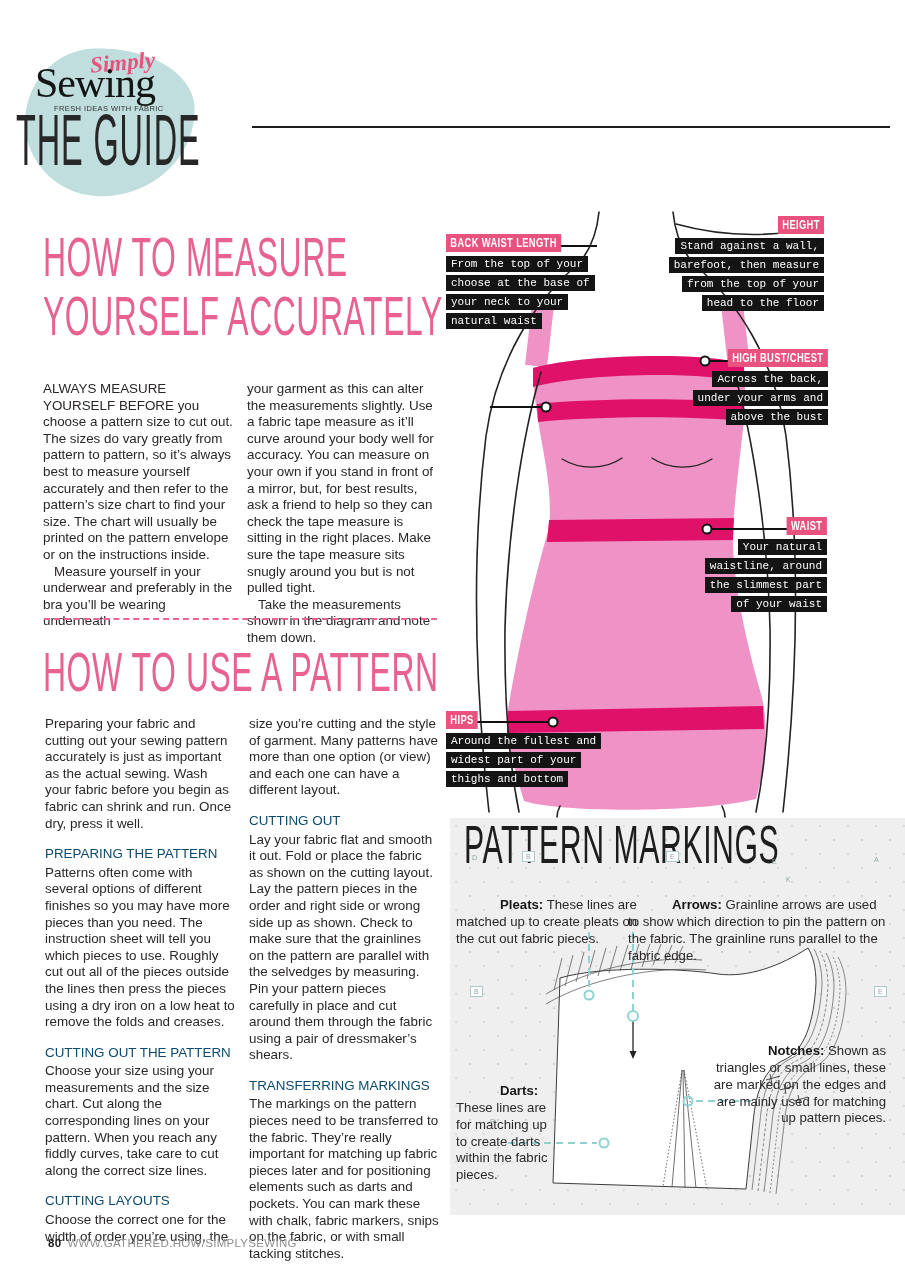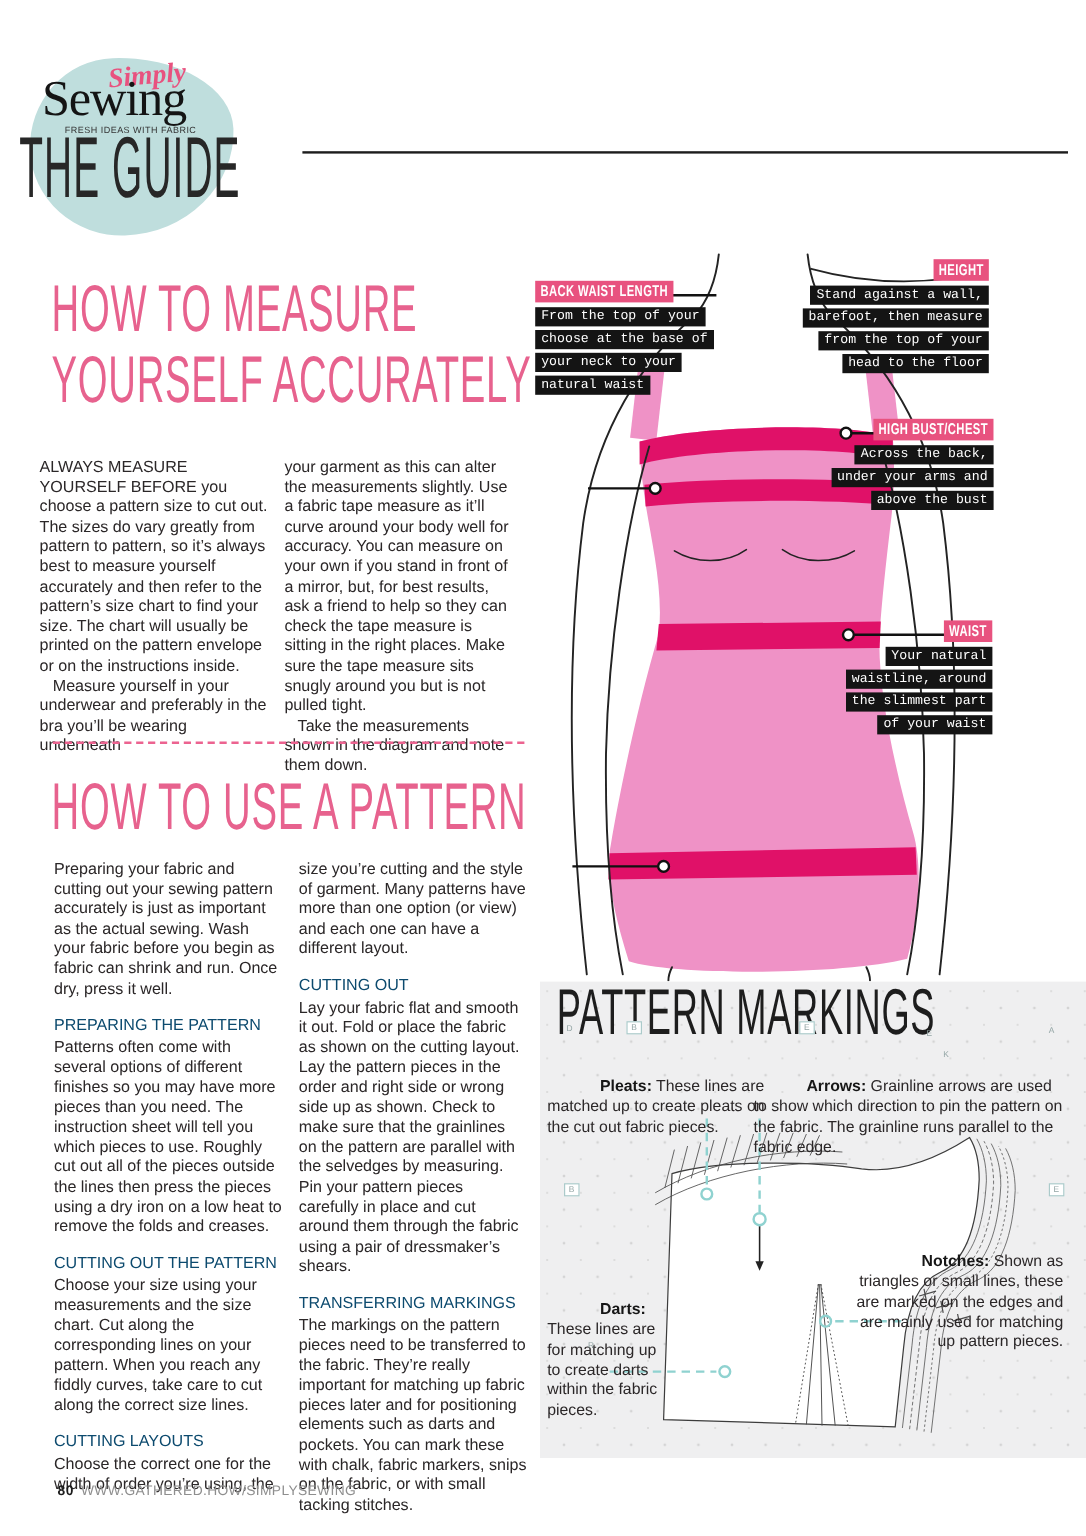--- a/index.html
+++ b/index.html
@@ -20,21 +20,21 @@
 
   
   .big-h{position:absolute;color:#e7628e;font-size:55px;line-height:59px;white-space:nowrap;
          transform:scaleX(.58);transform-origin:left;letter-spacing:1px;}
   .h-measure{left:43px;top:228px;}
   .h-use{left:43px;top:643px;}
 
   
   .cols{position:absolute;display:flex;gap:14px;width:394px;font-size:13.4px;line-height:16.6px;}
   .cols .col{width:190px;}
-  .cols-measure{left:33px;top:381px;}
+  .cols-measure{left:43px;top:381px;}
   .cols-use{left:45px;top:716px;}
   .blk{margin:0;}
   .blk.p-indent{text-indent:11px;}
   .blk.h{margin:14px 0 2px;color:#0c4a6e;}
   .divider{position:absolute;left:44px;top:618px;width:393px;border-top:2.5px dashed #ec6390;}
 
   
   .figure-svg{position:absolute;left:450px;top:210px;}
   .m-label{position:absolute;display:flex;flex-direction:column;align-items:flex-start;}
   .m-label.right{align-items:flex-end;}
@@ -193,20 +193,28 @@
   </div>
   <div class="m-label right g-waist">
     <span class="m-box">WAIST</span>
     <span class="strips">
         <span class="strip">Your natural</span>
         <span class="strip">waistline, around</span>
         <span class="strip">the slimmest part</span>
         <span class="strip">of your waist</span>
       </span>
   </div>
+  <div class="m-label g-hips">
+    <span class="m-box">HIPS</span>
+    <span class="strips">
+        <span class="strip">Around the fullest and</span>
+        <span class="strip">widest part of your</span>
+        <span class="strip">thighs and bottom</span>
+      </span>
+  </div>
 
   <div class="panel">
     <svg class="pm-svg" width="455" height="397" viewBox="0 0 455 397">
 
       <path fill="#ffffff" stroke="#3c3c3c" stroke-width="1" d="M110,160 L103,365 L296,371 L303,305 C306,270 316,250 334,242 C354,233 364,205 366,165 C366,150 363,138 358,130 C330,148 298,160 268,156 C230,150 150,148 110,160 Z"></path>
       <g fill="none" stroke="#5a5a5a" stroke-width="0.7">
         <path d="M302,372 L310,303 C313,268 324,248 342,240 C360,231 370,204 372,166 C372,152 369,140 364,131"></path>
         <path d="M308,373 L316,304 C319,269 330,250 348,242 C366,233 376,206 378,168 C378,154 375,142 370,133" stroke-dasharray="3 2"></path>
         <path d="M314,374 L322,305 C325,270 336,252 354,244 C372,235 382,208 384,170 C384,156 381,144 376,135"></path>
         <path d="M320,375 L328,306 C331,271 342,254 360,246 C378,237 388,210 390,172 C390,158 387,146 382,137" stroke-dasharray="2 2"></path>

